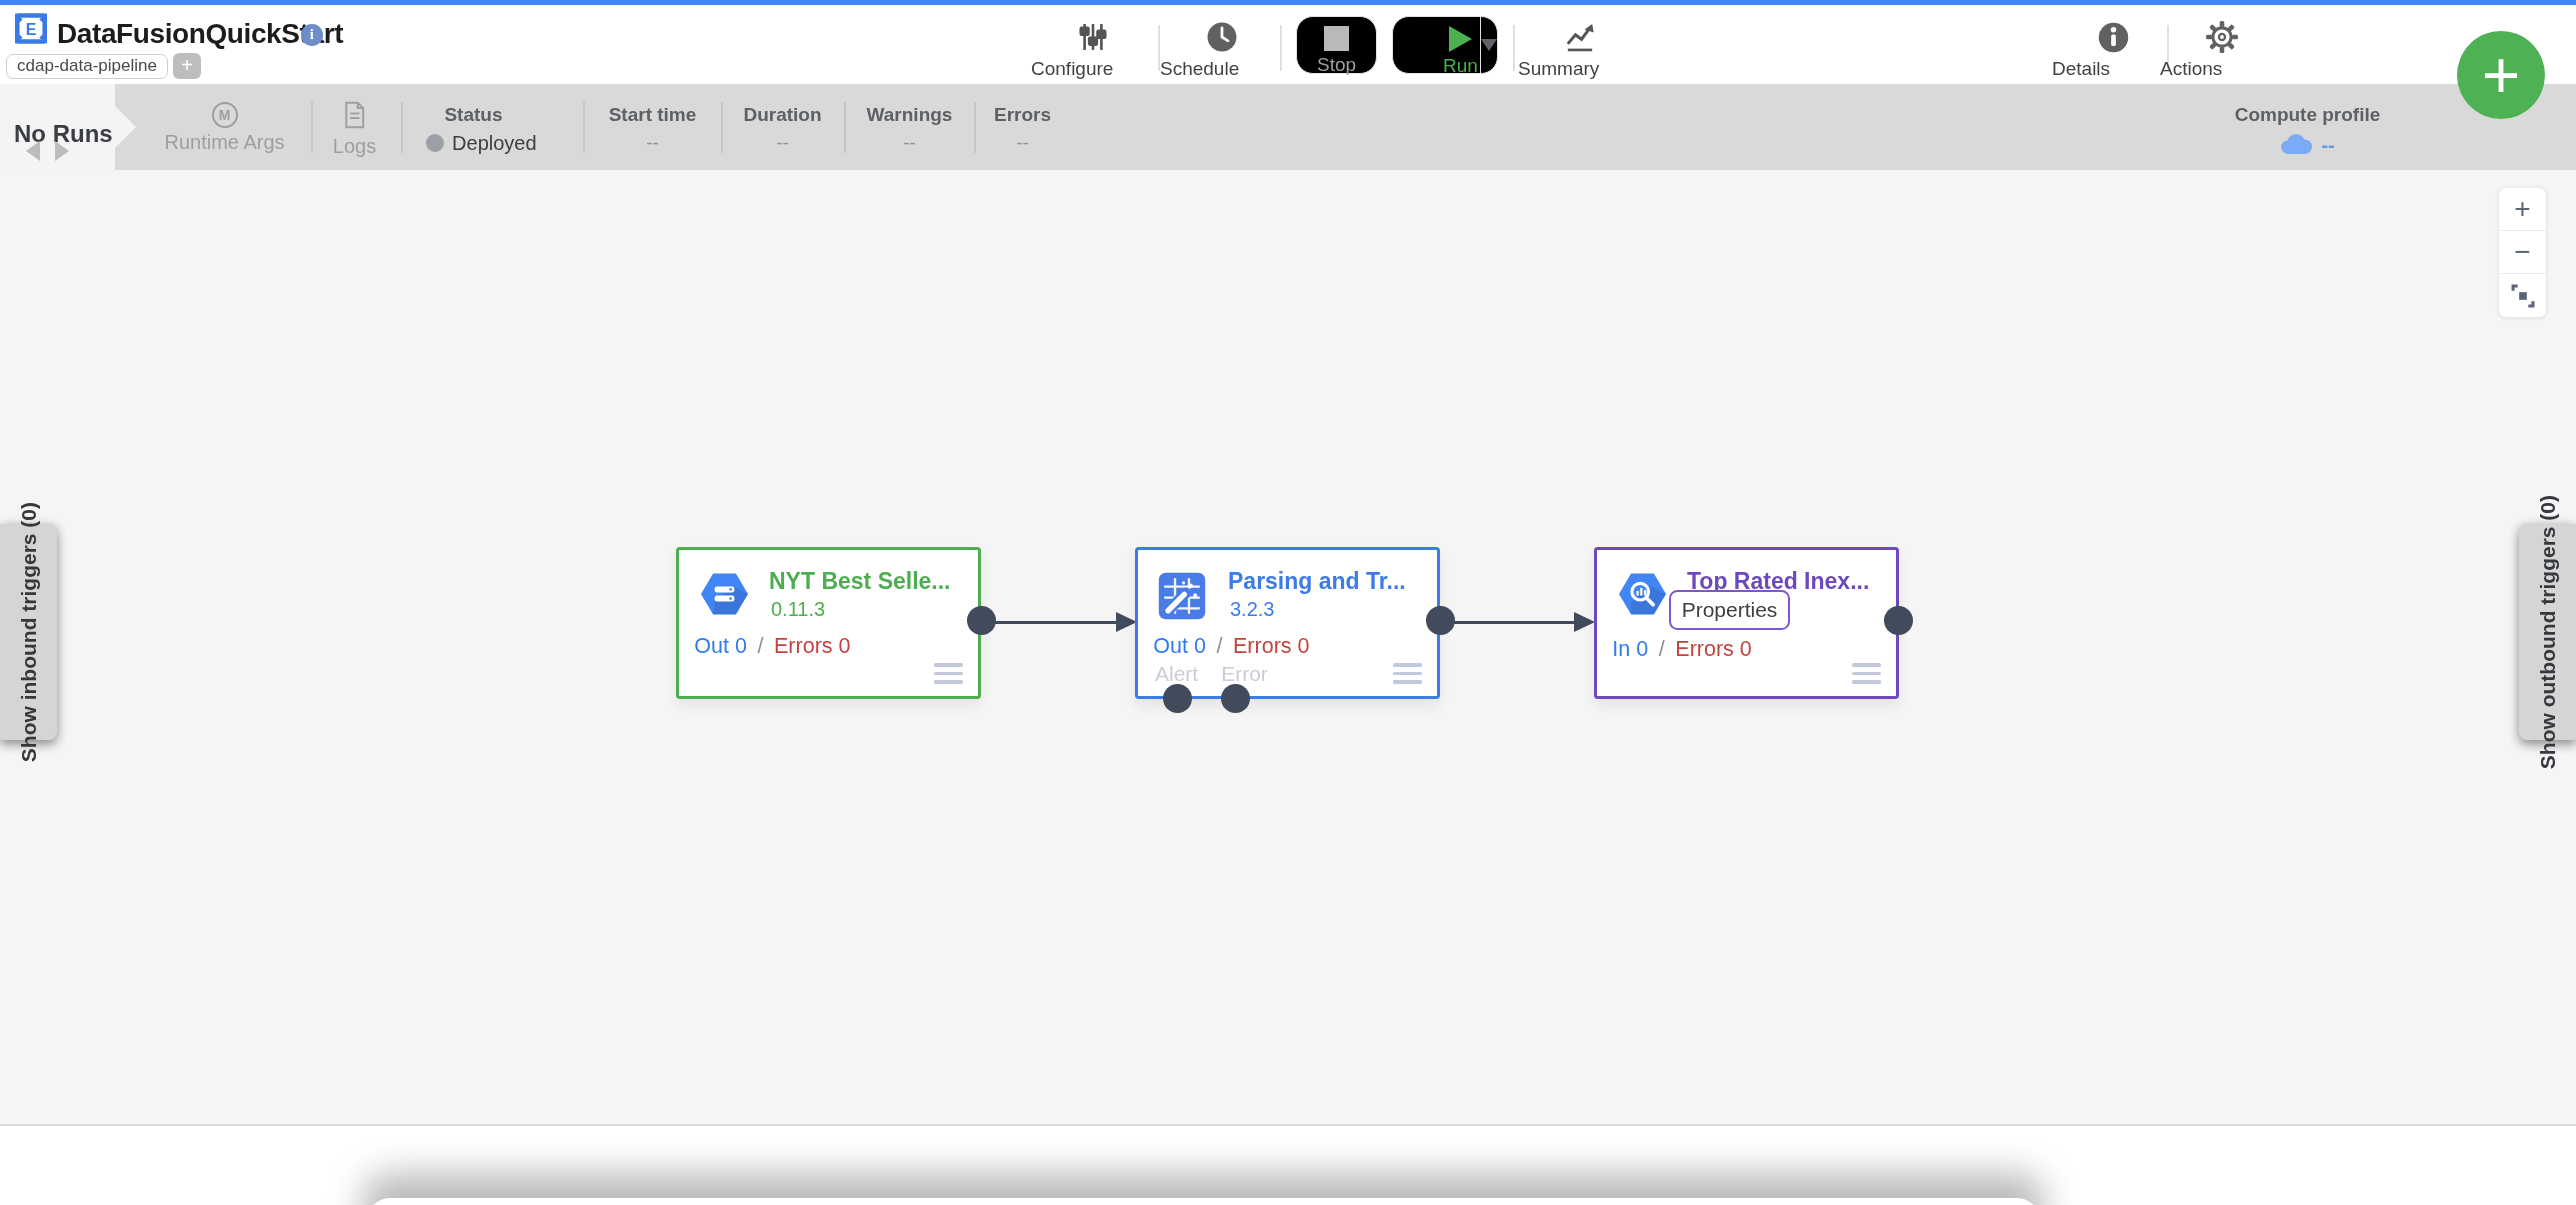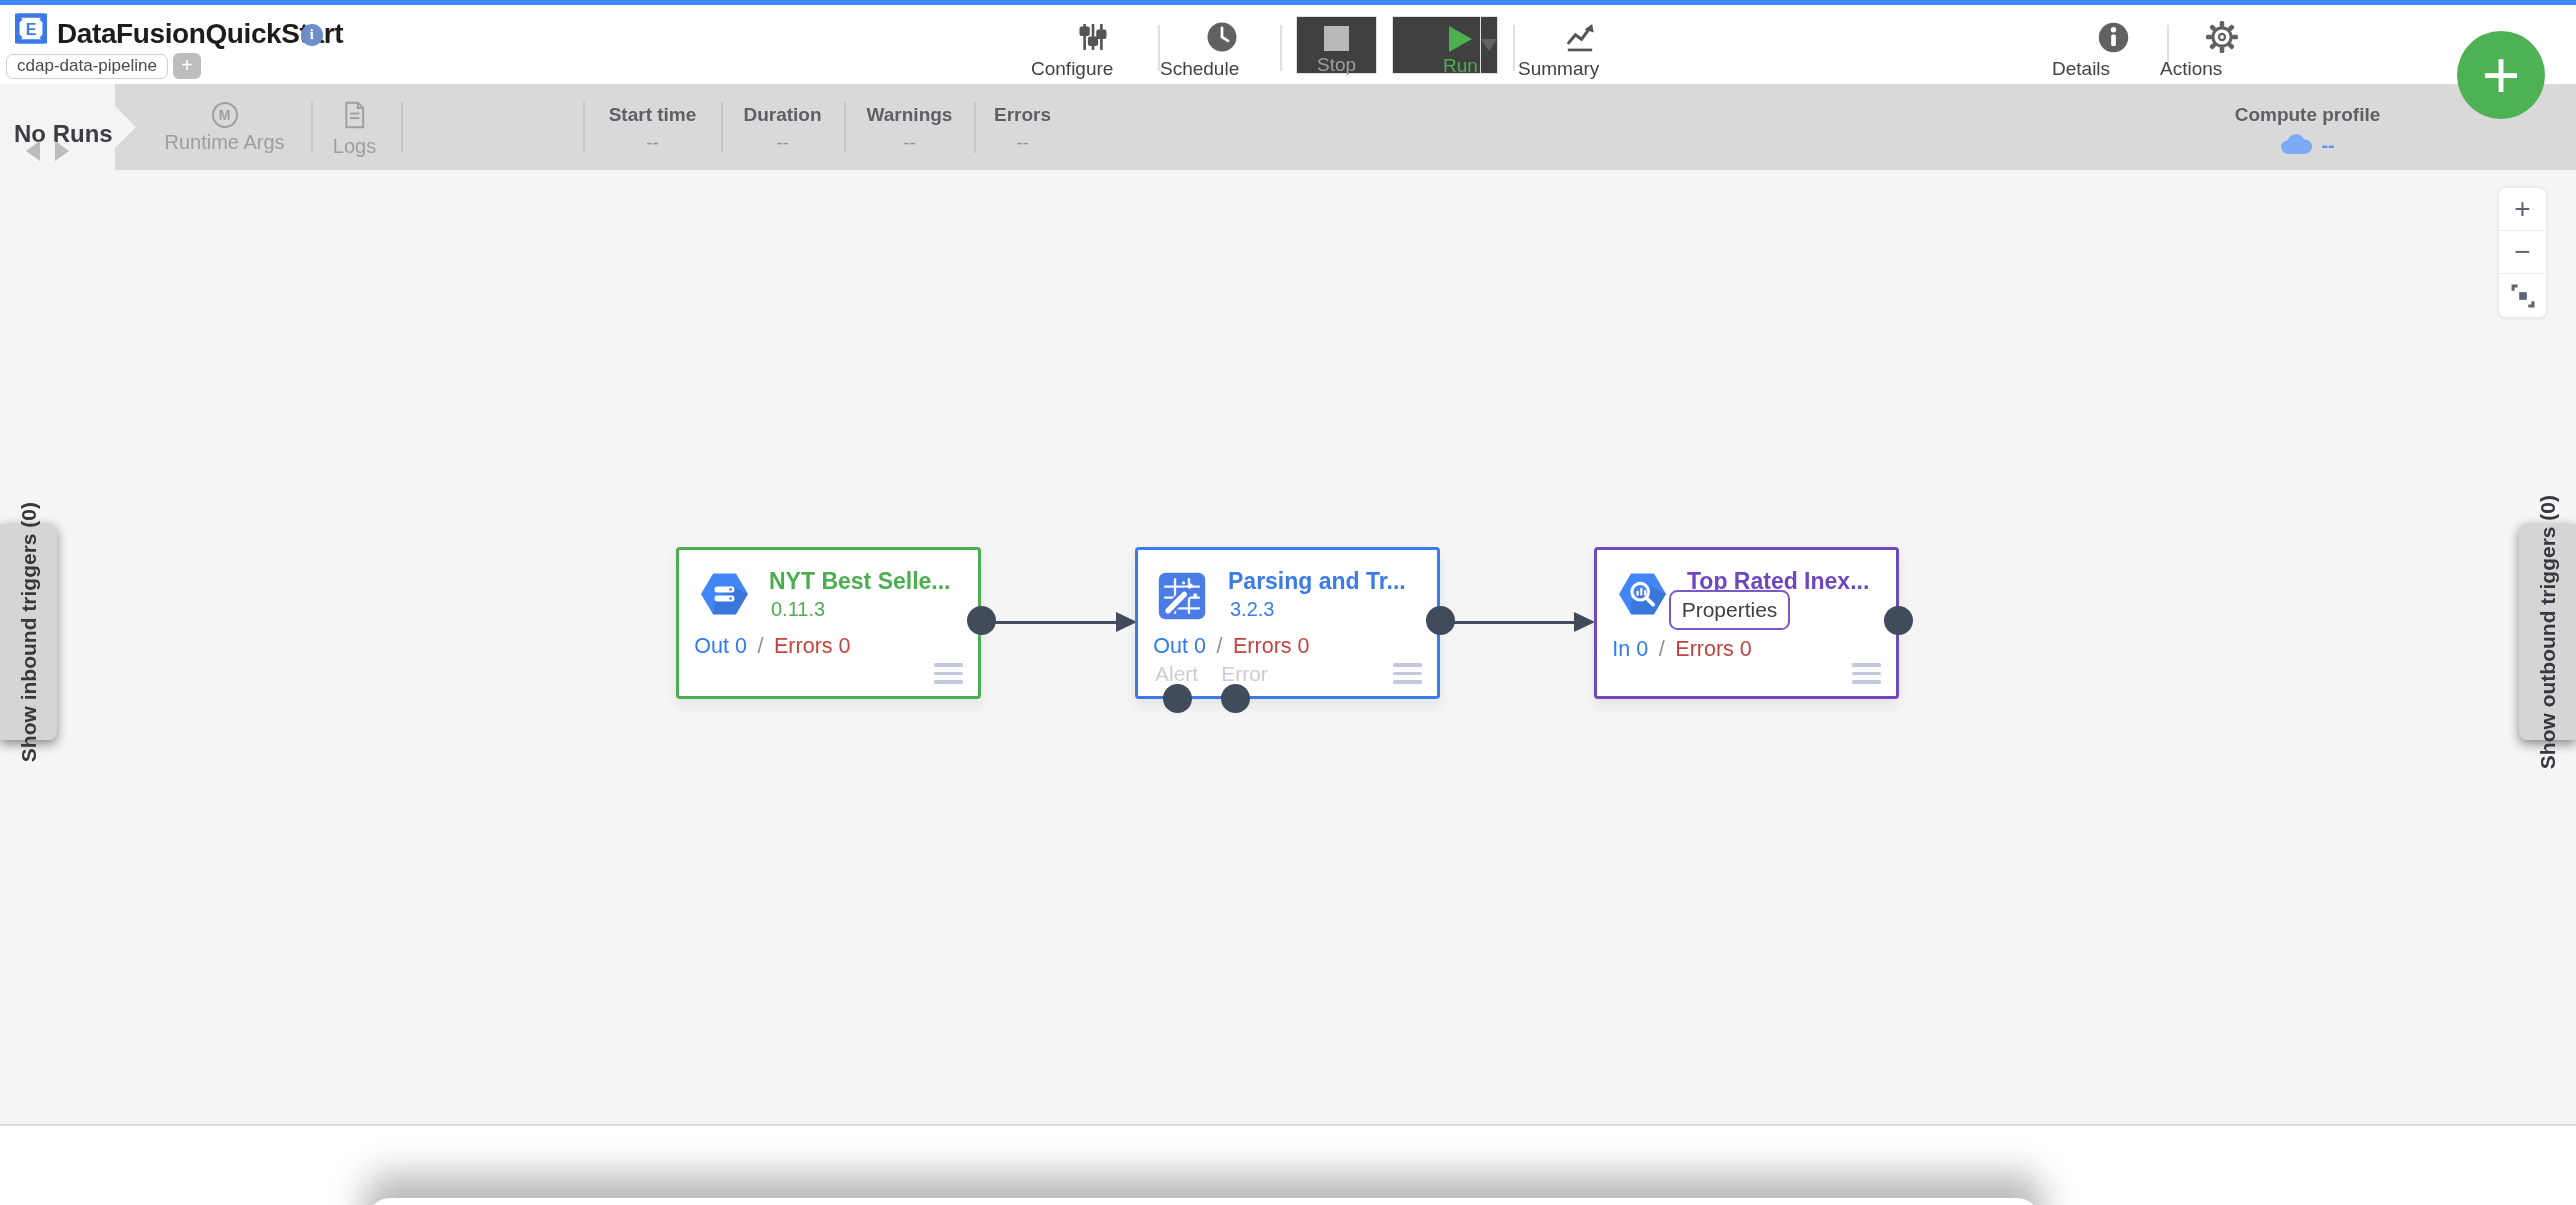--- a/index.html
+++ b/index.html
@@ -18,21 +18,21 @@
                 background:#6d8ec9; color:#fff; font-size:14.6px; font-weight:bold; text-align:center; line-height:21.5px; font-family:"Liberation Serif",serif;}
   .engine-tag { position:absolute; left:6.1px; top:49px; height:24.5px; line-height:21.5px; padding:0 10px;
                 border:1.5px solid #cfcfcf; border-radius:7px; font-size:17px; color:#4a4a4a; background:#fff;}
   .add-tag { position:absolute; left:173px; top:48px; width:28px; height:26px; background:#bdbdbd; border-radius:6.1px;
              color:#fff; font-size:20px; text-align:center; line-height:24.5px; }
 
   .tb-item { position:absolute; top:10.7px; width:123px; cursor:pointer;}
   .tb-item .ic { height:37px; display:flex; align-items:flex-end; justify-content:center;}
   .tb-item .lb { margin-top:4.6px; font-size:19px; color:#424242; }
   .v-div { position:absolute; top:20px; width:1.5px; height:46px; background:#e0e0e0; }
-  .hdr-btn { position:absolute; top:10.7px; height:58px; background:#404040; border:1.5px solid #e2e2e2; border-radius:0; text-align:center;}
+  .hdr-btn { position:absolute; top:10.7px; height:58px; background:#000000; border:1.5px solid #e2e2e2; border-radius:17px; text-align:center;}
   .hdr-btn .lb { font-size:19px; margin-top:3.1px; }
   .stop-sq { width:24.5px; height:24.5px; background:#b9b9b9; margin:9.2px auto 0; }
   .play-tri { width:0; height:0; border-left:23px solid #4caf50; border-top:13px solid transparent;
               border-bottom:13px solid transparent; margin:9.2px auto 0; }
   .caret-down { width:0; height:0; border-top:12.3px solid #5f6368; border-left:8.4px solid transparent;
                 border-right:8.4px solid transparent; margin:0 auto; }
   .run-wrap { display:flex; height:100%; }
   .run-main { width:71px; border-right:1.5px solid #e2e2e2; }
   .run-caret { flex:1; display:flex; align-items:center; justify-content:center; }
 
@@ -248,20 +248,26 @@
           <path d="M3 2 h15 l7 7 v25 h-22 z" fill="none" stroke="#9e9e9e" stroke-width="2.5"></path>
           <path d="M18 2 v7 h7" fill="none" stroke="#9e9e9e" stroke-width="2.5"></path>
           <line x1="8" y1="16" x2="20" y2="16" stroke="#9e9e9e" stroke-width="2.5"></line>
           <line x1="8" y1="22" x2="20" y2="22" stroke="#9e9e9e" stroke-width="2.5"></line>
         </svg>
       </div>
       <div class="sb-label">Logs</div>
     </div>
     <div class="sb-div" style="left:401px;"></div>
 
+    <div class="sb-cell" style="left:426px; width:161px; text-align:left;">
+      <div class="sb-label" style="margin-left:18.4px;">Status</div>
+      <div style="margin-top:6.1px;">
+        <span class="status-dot"></span><span class="status-value">Deployed</span>
+      </div>
+    </div>
     <div class="sb-div" style="left:583px;"></div>
 
     <div class="sb-cell" style="left:591px; width:123px;">
       <div class="sb-label">Start time</div>
       <div class="sb-value">--</div>
     </div>
     <div class="sb-div" style="left:721px;"></div>
 
     <div class="sb-cell" style="left:725px; width:115px;">
       <div class="sb-label">Duration</div>

